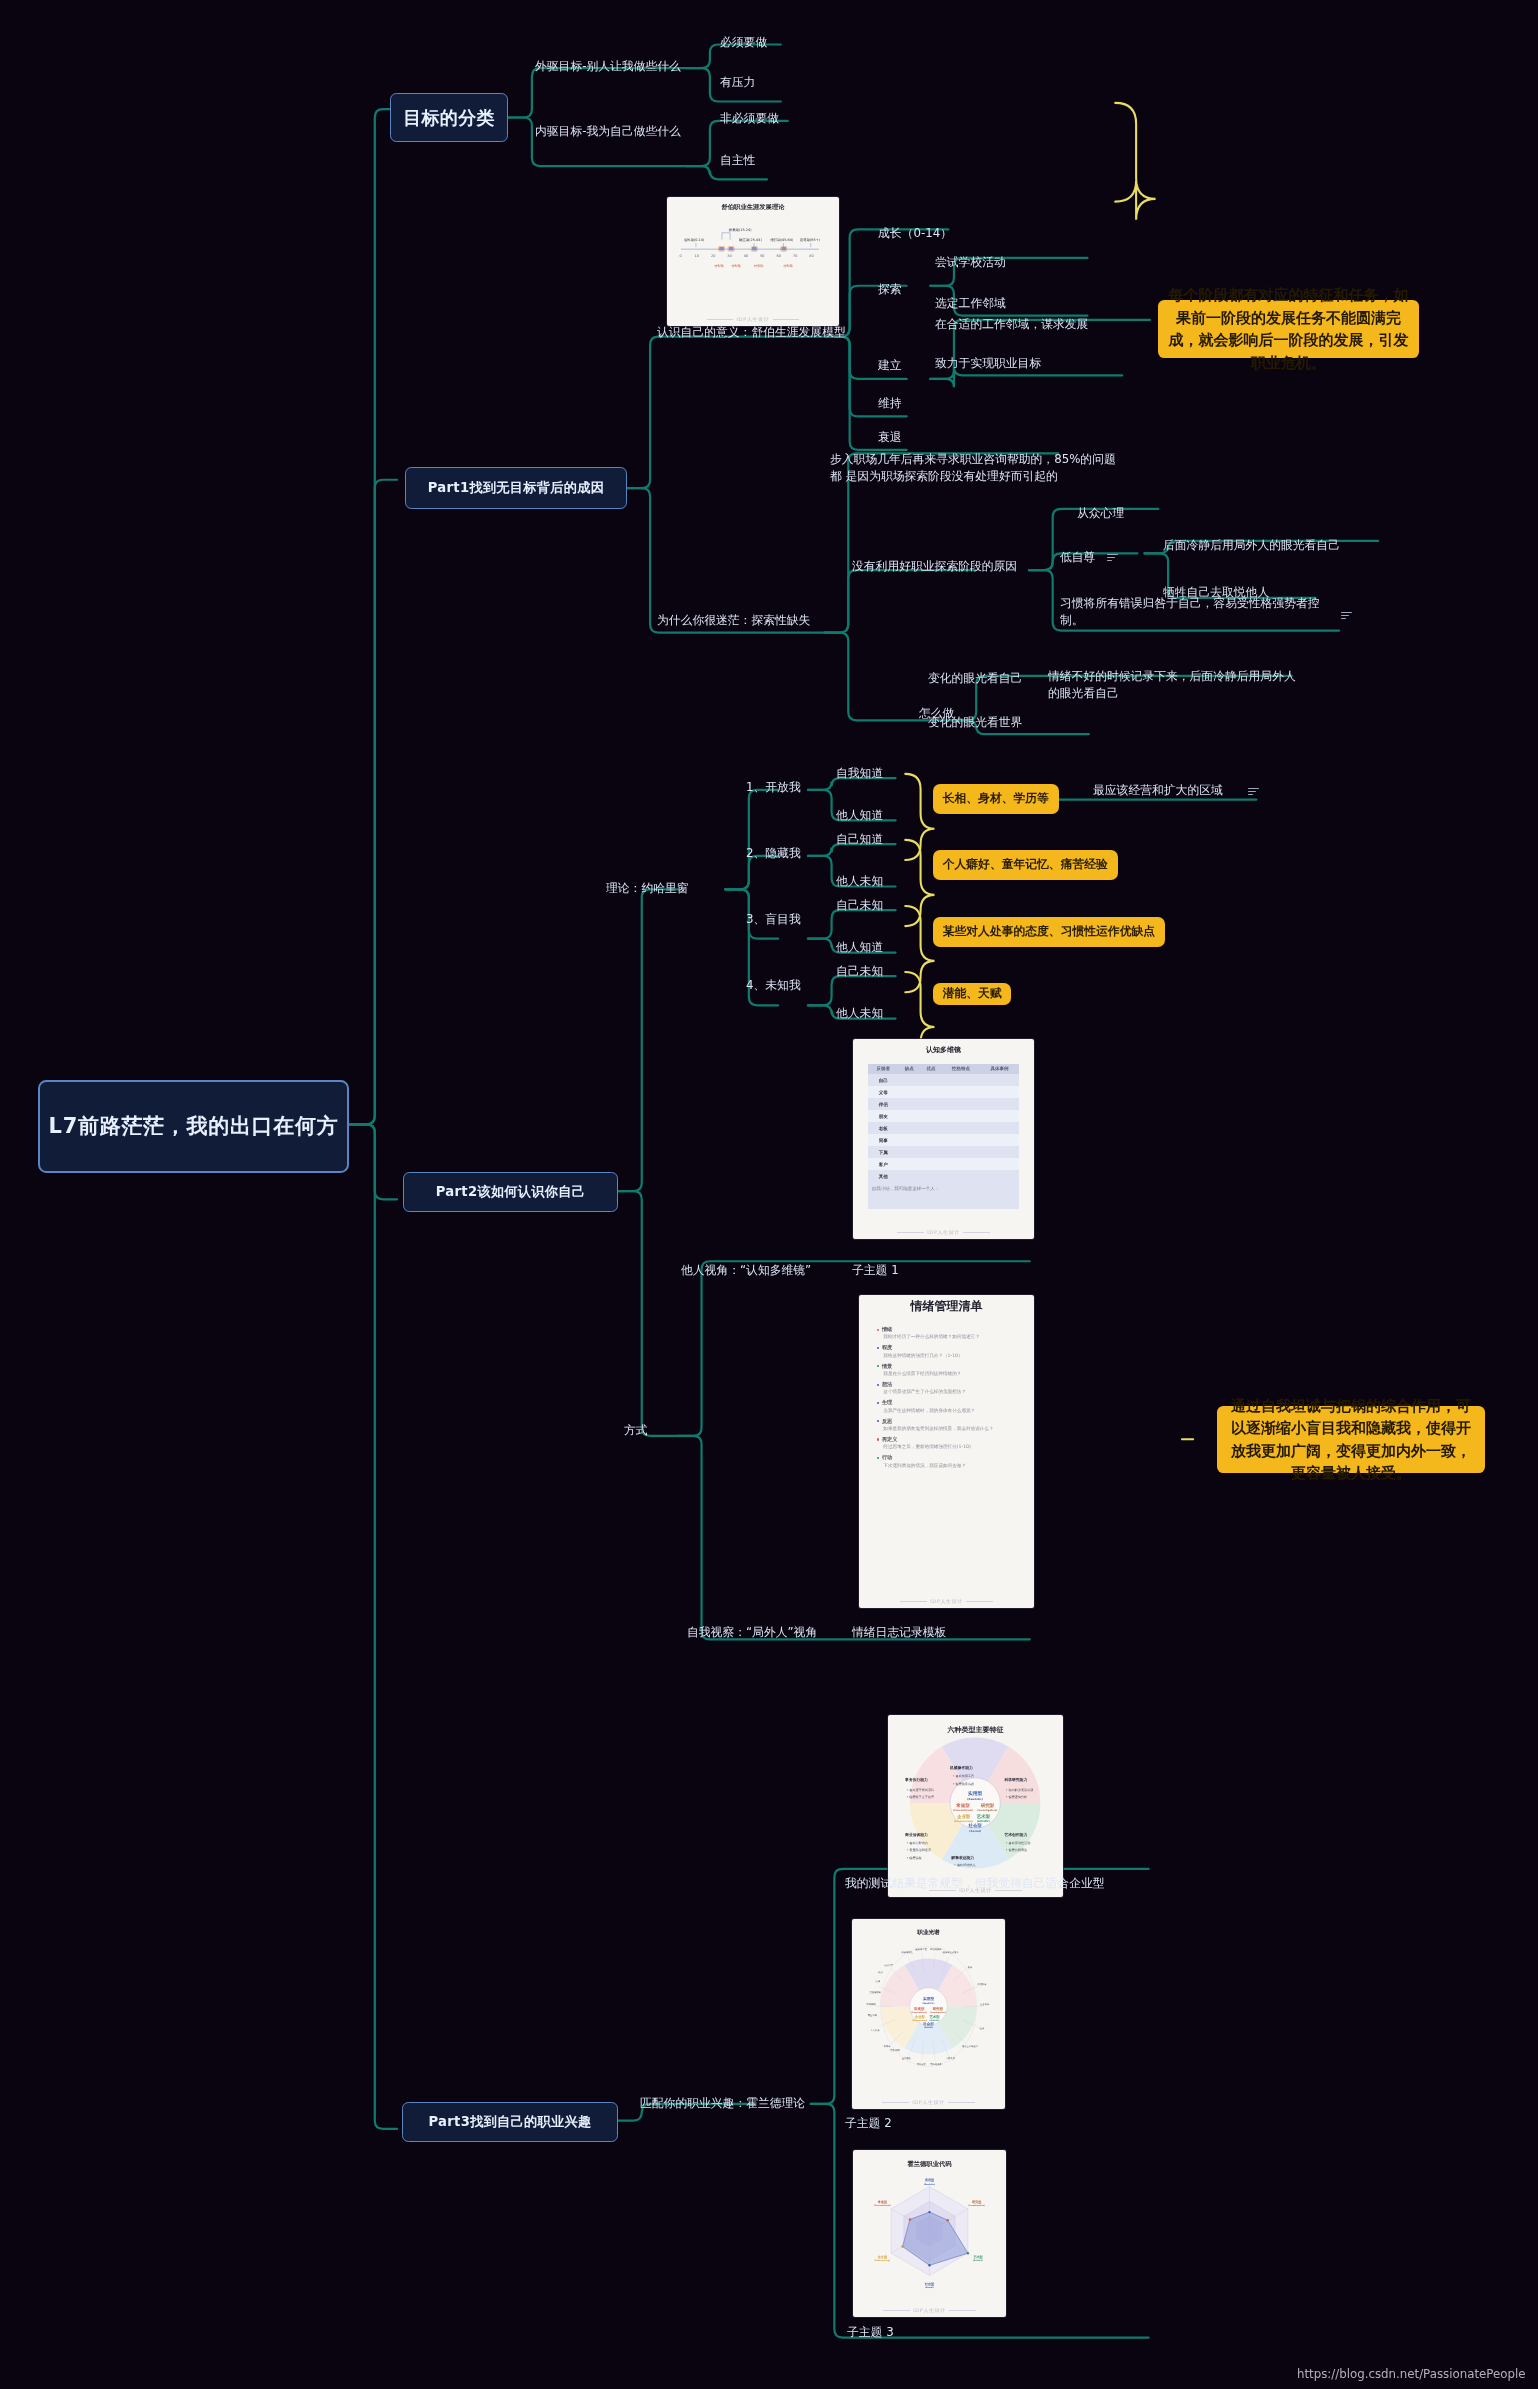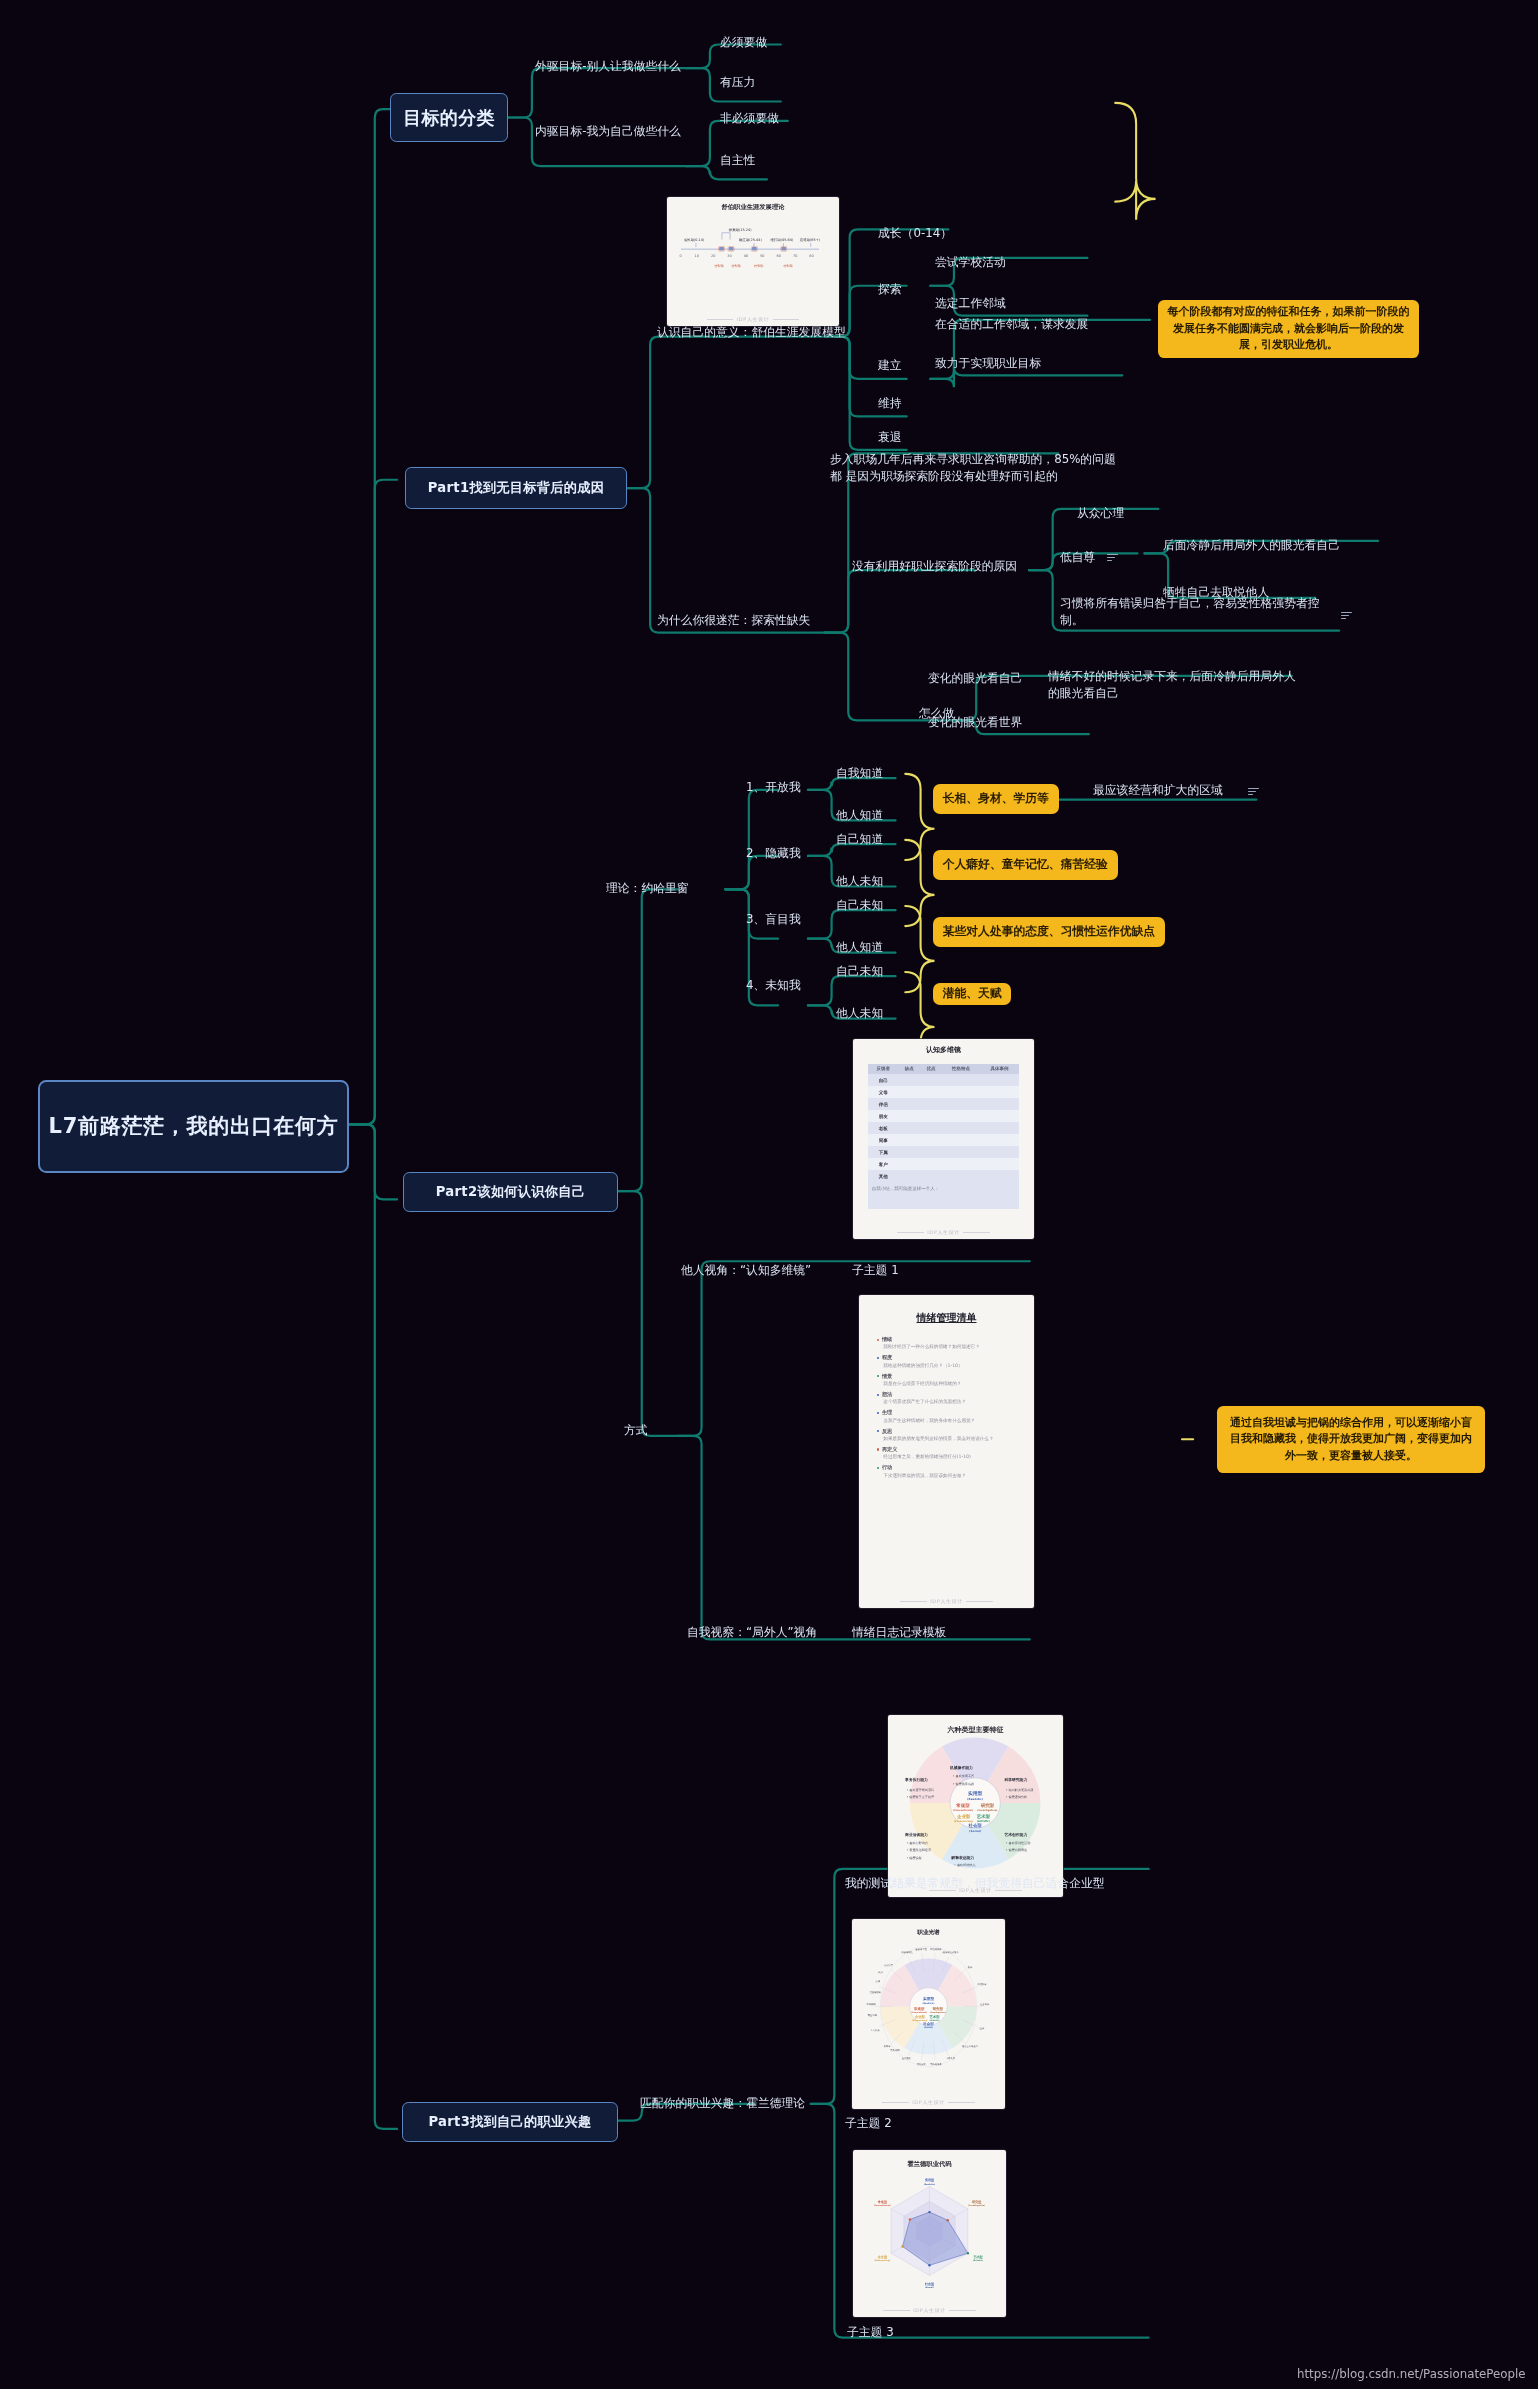--- a/index.html
+++ b/index.html
@@ -12,21 +12,21 @@
     color:#e8f0ff;font-weight:bold;text-align:center;display:flex;align-items:center;
     justify-content:center;font-size:21px;line-height:1.35;letter-spacing:0.7px;
   }
   .part{
     position:absolute;background:#101c38;border:1.4px solid #5a86c4;border-radius:6.3px;
     color:#e8f0ff;font-weight:bold;text-align:center;display:flex;align-items:center;
     justify-content:center;font-size:13.2px;letter-spacing:0.3px;padding:0 7px;box-sizing:border-box;
   }
   .yellow{
     position:absolute;background:#f5b81c;border-radius:6.3px;color:#241a02;
-    font-size:11px;line-height:1.5;padding:4.9px 8.3px;box-sizing:border-box;
+    font-size:15px;line-height:1.5;padding:4.9px 8.3px;box-sizing:border-box;
     display:flex;align-items:center;justify-content:center;text-align:center;font-weight:bold;
   }
   .ypill{
     position:absolute;background:#f5b81c;border-radius:7px;color:#2a1d03;
     font-size:11.8px;line-height:1.3;padding:4.2px 9.7px;box-sizing:border-box;
     display:flex;align-items:center;white-space:nowrap;font-weight:bold;
   }
   .imgcard{position:absolute;background:#f7f5f2;border-radius:2.1px;overflow:hidden;
     box-shadow:0 0 0 0.7px #2a2436;}
   .imgcard .ttl{text-align:center;font-weight:bold;color:#22222e;margin-top:6.3px;}
@@ -373,21 +373,21 @@
     </div>
     <div class="imgfoot">IDP人生设计</div>
   </div>
 
   <div class="node" style="left:681px;top:1262px;">他人视角：“认知多维镜”</div>
   <div class="node" style="left:852px;top:1262px;">子主题 1</div>
 
   <div class="node" style="left:624px;top:1422px;">方式</div>
 
   <div class="imgcard" style="left:859px;top:1295px;width:175px;height:313px;">
-    <div class="ttl" style="font-size:10px;margin-top:16px;text-decoration:underline;">情绪管理清单</div>
+    <div class="ttl" style="font-size:12px;margin-top:3px;">情绪管理清单</div>
     <div class="chk" style="padding:11px 18px 0;">
       <div><span class="dot" style="background:#d0604a"></span><b>情绪</b><span class="q">我刚才经历了一种什么样的情绪？如何描述它？</span></div>
       <div><span class="dot" style="background:#3a5fb0"></span><b>程度</b><span class="q">我给这种情绪的强度打几分？（1-10）</span></div>
       <div><span class="dot" style="background:#2f8f63"></span><b>情景</b><span class="q">我是在什么情景下经历到这种情绪的？</span></div>
       <div><span class="dot" style="background:#3a5fb0"></span><b>想法</b><span class="q">这个情景使我产生了什么样的负面想法？</span></div>
       <div><span class="dot" style="background:#3a5fb0"></span><b>生理</b><span class="q">当我产生这种情绪时，我的身体有什么感觉？</span></div>
       <div><span class="dot" style="background:#3a5fb0"></span><b>反思</b><span class="q">如果是我的朋友遭受到这样的情景，我会对他说什么？</span></div>
       <div><span class="dot" style="background:#d0604a"></span><b>再定义</b><span class="q">经过思考之后，重新给情绪强度打分(1-10)</span></div>
       <div><span class="dot" style="background:#2f8f63"></span><b>行动</b><span class="q">下次遇到类似的情况，我应该如何去做？</span></div>
     </div>

